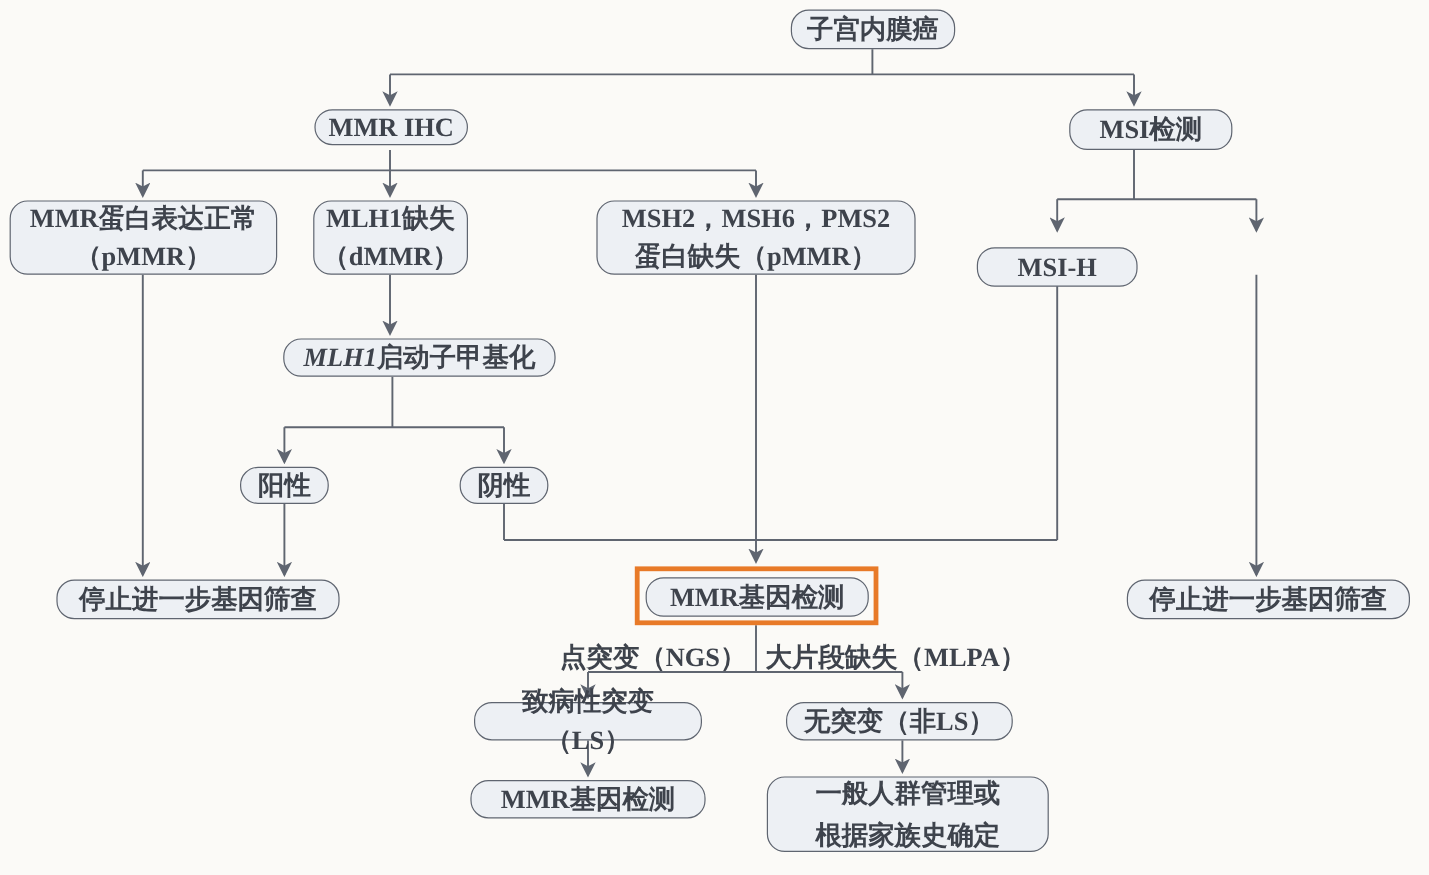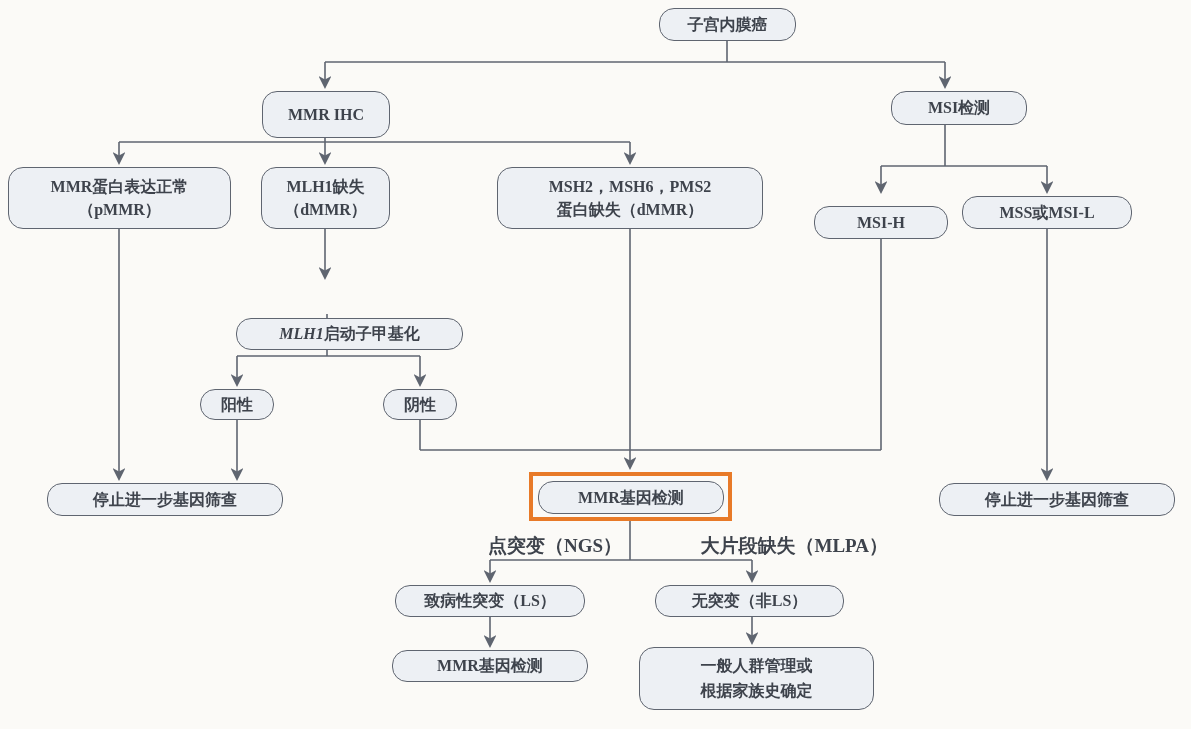--- a/index.html
+++ b/index.html
@@ -18,54 +18,54 @@
   }
   #connectors{position:absolute;left:0;top:0;}
   .edge{stroke:var(--line);stroke-width:1.6;fill:none;}
   #arrowhead path{fill:var(--line);}
   .node{
     position:absolute;box-sizing:border-box;
     background:var(--box-fill);
     border:1.6px solid var(--box-border);
     border-radius:15px;
     display:flex;align-items:center;justify-content:center;
-    text-align:center;font-weight:bold;font-size:16px;line-height:1.45;
+    text-align:center;font-weight:bold;font-size:22px;line-height:1.45;
     white-space:pre-line;padding:0 4px;
   }
   .edge-label{
-    position:absolute;font-weight:bold;font-size:19px;color:var(--text);
+    position:absolute;font-weight:bold;font-size:22px;color:var(--text);
     white-space:nowrap;
   }
   .gene-italic{font-style:italic;}
   #highlight-box{
     position:absolute;box-sizing:border-box;border:4px solid var(--orange);
     background:transparent;
   }
   
   #n-endo{left:659px;top:8px;width:137px;height:33px;}
-  #n-mmr-ihc{left:262px;top:91px;width:128px;height:47px;}
+  #n-mmr-ihc{left:262px;top:91px;width:128px;height:30px;}
   #n-msi-test{left:891px;top:91px;width:136px;height:34px;}
   #n-pmmr{left:8px;top:167px;width:223px;height:62px;}
   #n-mlh1-loss{left:261px;top:167px;width:129px;height:62px;font-family:Liberation Serif, serif;}
   #n-msh-loss{left:497px;top:167px;width:266px;height:62px;}
   #n-msi-h{left:814px;top:206px;width:134px;height:33px;}
   #n-mss{left:962px;top:196px;width:170px;height:33px;}
-  #n-methyl{left:236px;top:282px;width:227px;height:32px;white-space:nowrap;margin-top:36px;}
+  #n-methyl{left:236px;top:282px;width:227px;height:32px;white-space:nowrap;}
   #n-pos{left:200px;top:389px;width:74px;height:31px;}
   #n-neg{left:383px;top:389px;width:74px;height:31px;}
   #n-stop-left{left:47px;top:483px;width:236px;height:33px;}
   #n-stop-right{left:939px;top:483px;width:236px;height:33px;}
   #highlight-box{left:529px;top:472px;width:203px;height:49px;}
   #n-mmr-gene{left:538px;top:481px;width:186px;height:33px;}
   #n-pathogenic{left:395px;top:585px;width:190px;height:32px;}
   #n-no-mut{left:655px;top:585px;width:189px;height:32px;text-align:right;}
   #n-ls-flow{left:392px;top:650px;width:196px;height:32px;}
   #n-general{left:639px;top:647px;width:235px;height:63px;line-height:1.55;}
   #lbl-ngs{left:390px;top:533px;width:232px;text-align:right;}
-  #lbl-mlpa{left:638px;top:533px;width:250px;text-align:right;}
+  #lbl-mlpa{left:638px;top:533px;width:250px;text-align:left;}
 </style>
 </head>
 <body>
 
 <div id="stage">
 
   <svg id="connectors" width="1191" height="729">
     <defs>
       <marker id="arrowhead" viewBox="0 0 10 10" refX="8.5" refY="5" markerWidth="8" markerHeight="8" orient="auto-start-reverse">
         <path d="M0,0 L10,5 L0,10 L2.6,5 Z"></path>
@@ -108,23 +108,22 @@
 
   <div class="node" id="n-endo">子宫内膜癌</div>
   <div class="node" id="n-mmr-ihc">MMR IHC</div>
   <div class="node" id="n-msi-test">MSI检测</div>
 
   <div class="node" id="n-pmmr">MMR蛋白表达正常
 （pMMR）</div>
   <div class="node" id="n-mlh1-loss">MLH1缺失
 （dMMR）</div>
   <div class="node" id="n-msh-loss">MSH2，MSH6，PMS2
-蛋白缺失（dMMR）</div>
+蛋白缺失（pMMR）</div>
   <div class="node" id="n-msi-h">MSI-H</div>
-  <div class="node" id="n-mss">MSS或MSI-L</div>
 
   <div class="node" id="n-methyl">
     <span class="gene-italic">MLH1</span>
       <span>启动子甲基化</span>
   </div>
 
   <div class="node" id="n-pos">阳性</div>
   <div class="node" id="n-neg">阴性</div>
 
   <div class="node" id="n-stop-left">停止进一步基因筛查</div>

